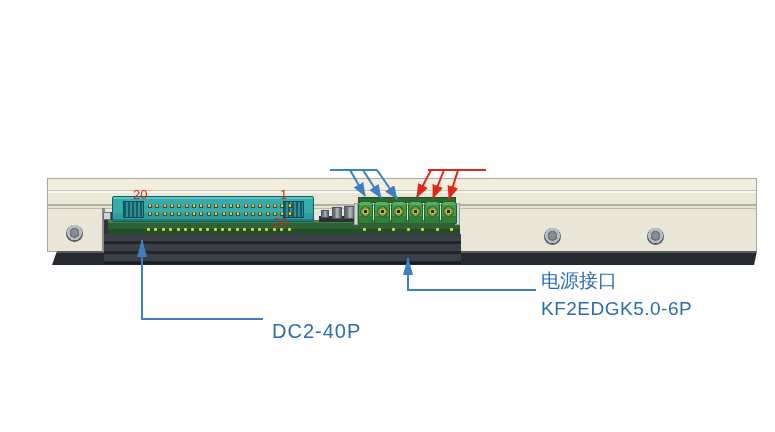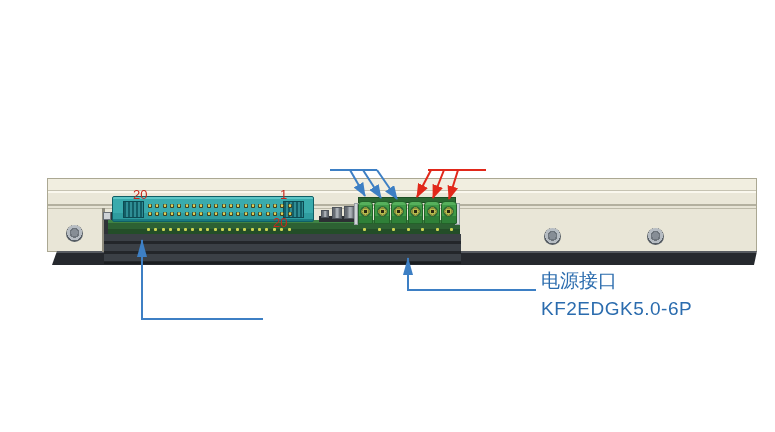--- a/index.html
+++ b/index.html
@@ -256,16 +256,17 @@
     <path class="ln-r" d="M486,170 H428"></path>
     <path class="ln-r" marker-end="url(#arrR)" d="M431,170 L417,197"></path>
     <path class="ln-r" marker-end="url(#arrR)" d="M444,170 L433,198"></path>
     <path class="ln-r" marker-end="url(#arrR)" d="M458,170 L449,199"></path>
 
     <path class="ln-b" marker-end="url(#arrBL)" d="M263,319 H142 V240"></path>
 
     <path class="ln-b" marker-end="url(#arrBL)" d="M536,290 H408 V258"></path>
   </svg>
 
+  <div class="label sig-model">DC2-40P</div>
   <div class="label pwr-name">电源接口</div>
   <div class="label pwr-model">KF2EDGK5.0-6P</div>
 
 </div>
 
 </body></html>

